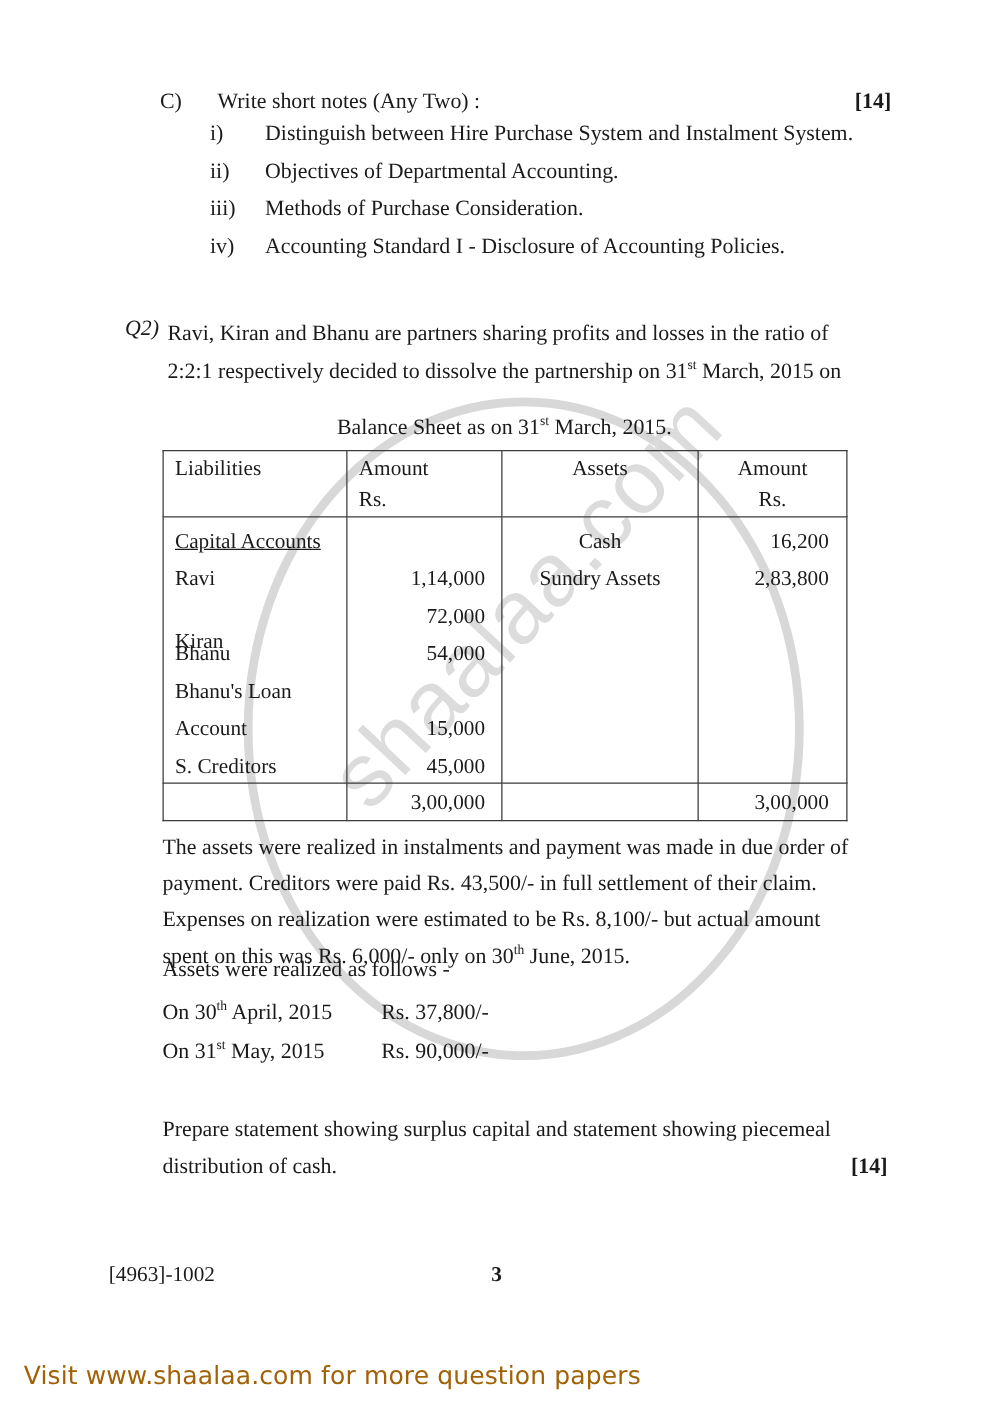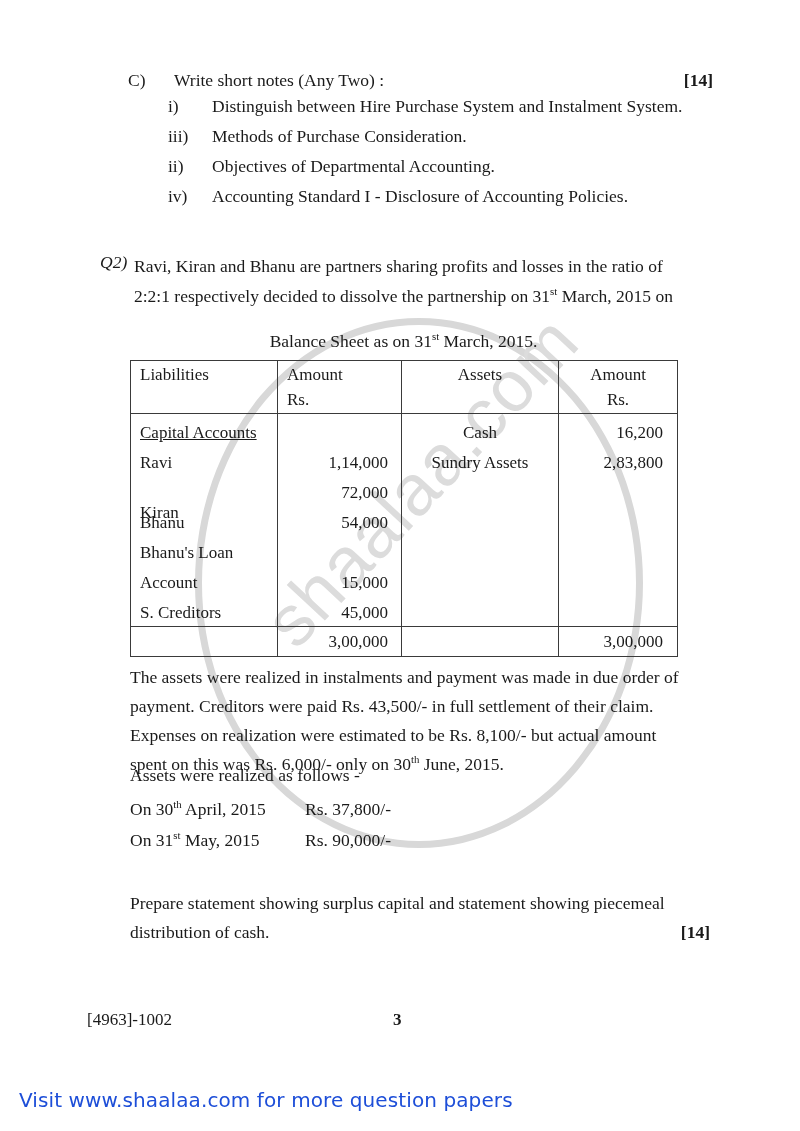--- a/index.html
+++ b/index.html
@@ -251,21 +251,21 @@
     height: 56px;
     background: #ffffff;
     z-index: 3;
   }
   #banner .banner-text {
     position: absolute;
     left: 19px;
     top: 13px;
     font-family: "DejaVu Sans", "Liberation Sans", sans-serif;
     font-size: 20px;
-    color: #1d4ed8;
+    color: #a16207;
     letter-spacing: 0.1px;
   }
 </style>
 </head>
 <body>
 
 <div id="page">
 
   <div id="watermark">
     <div class="wm-circle"></div>
@@ -279,26 +279,26 @@
         <span class="c-label">C)</span>
         <span class="c-text">Write short notes (Any Two) :</span>
         <span class="c-marks">[14]</span>
       </div>
 
       <div class="sub-item">
         <span class="sub-num">i)</span>
         <span class="sub-text">Distinguish between Hire Purchase System and Instalment System.</span>
       </div>
       <div class="sub-item">
+        <span class="sub-num">ii)</span>
+        <span class="sub-text">Objectives of Departmental Accounting.</span>
+      </div>
+      <div class="sub-item">
         <span class="sub-num">iii)</span>
         <span class="sub-text">Methods of Purchase Consideration.</span>
-      </div>
-      <div class="sub-item">
-        <span class="sub-num">ii)</span>
-        <span class="sub-text">Objectives of Departmental Accounting.</span>
       </div>
       <div class="sub-item">
         <span class="sub-num">iv)</span>
         <span class="sub-text">Accounting Standard I - Disclosure of Accounting Policies.</span>
       </div>
     </div>
 
     <div class="blk" id="q2">
       <span class="q-label">Q2)</span>
       <div class="q-body">

